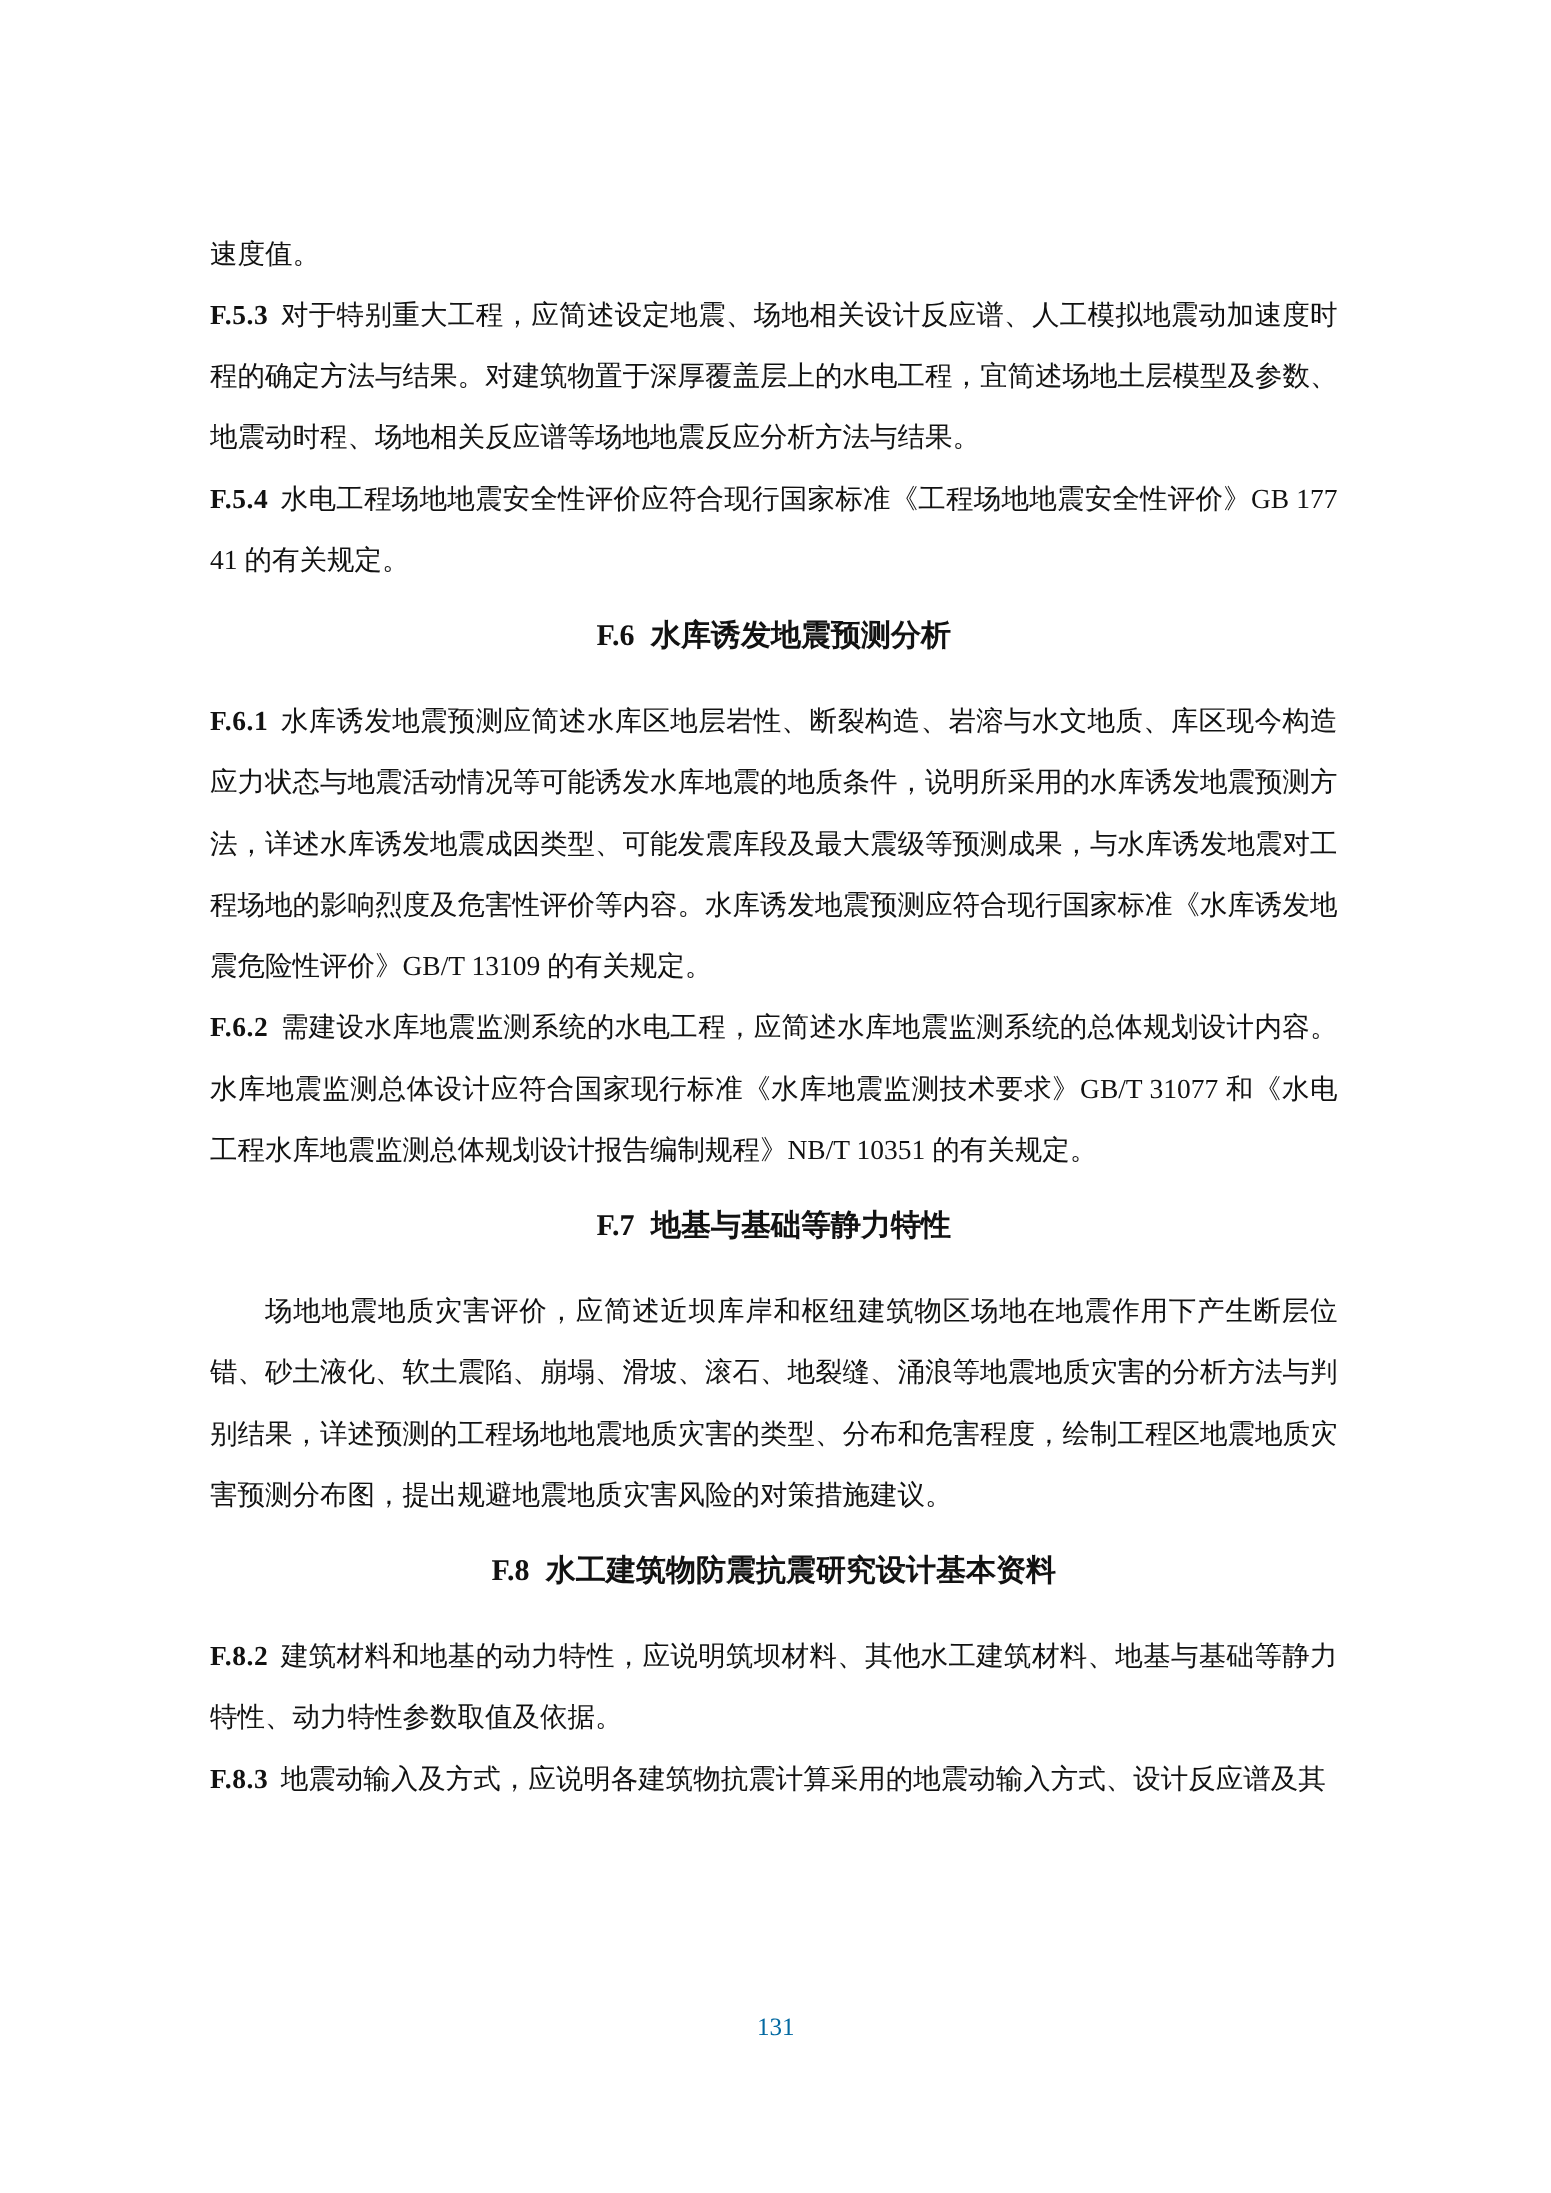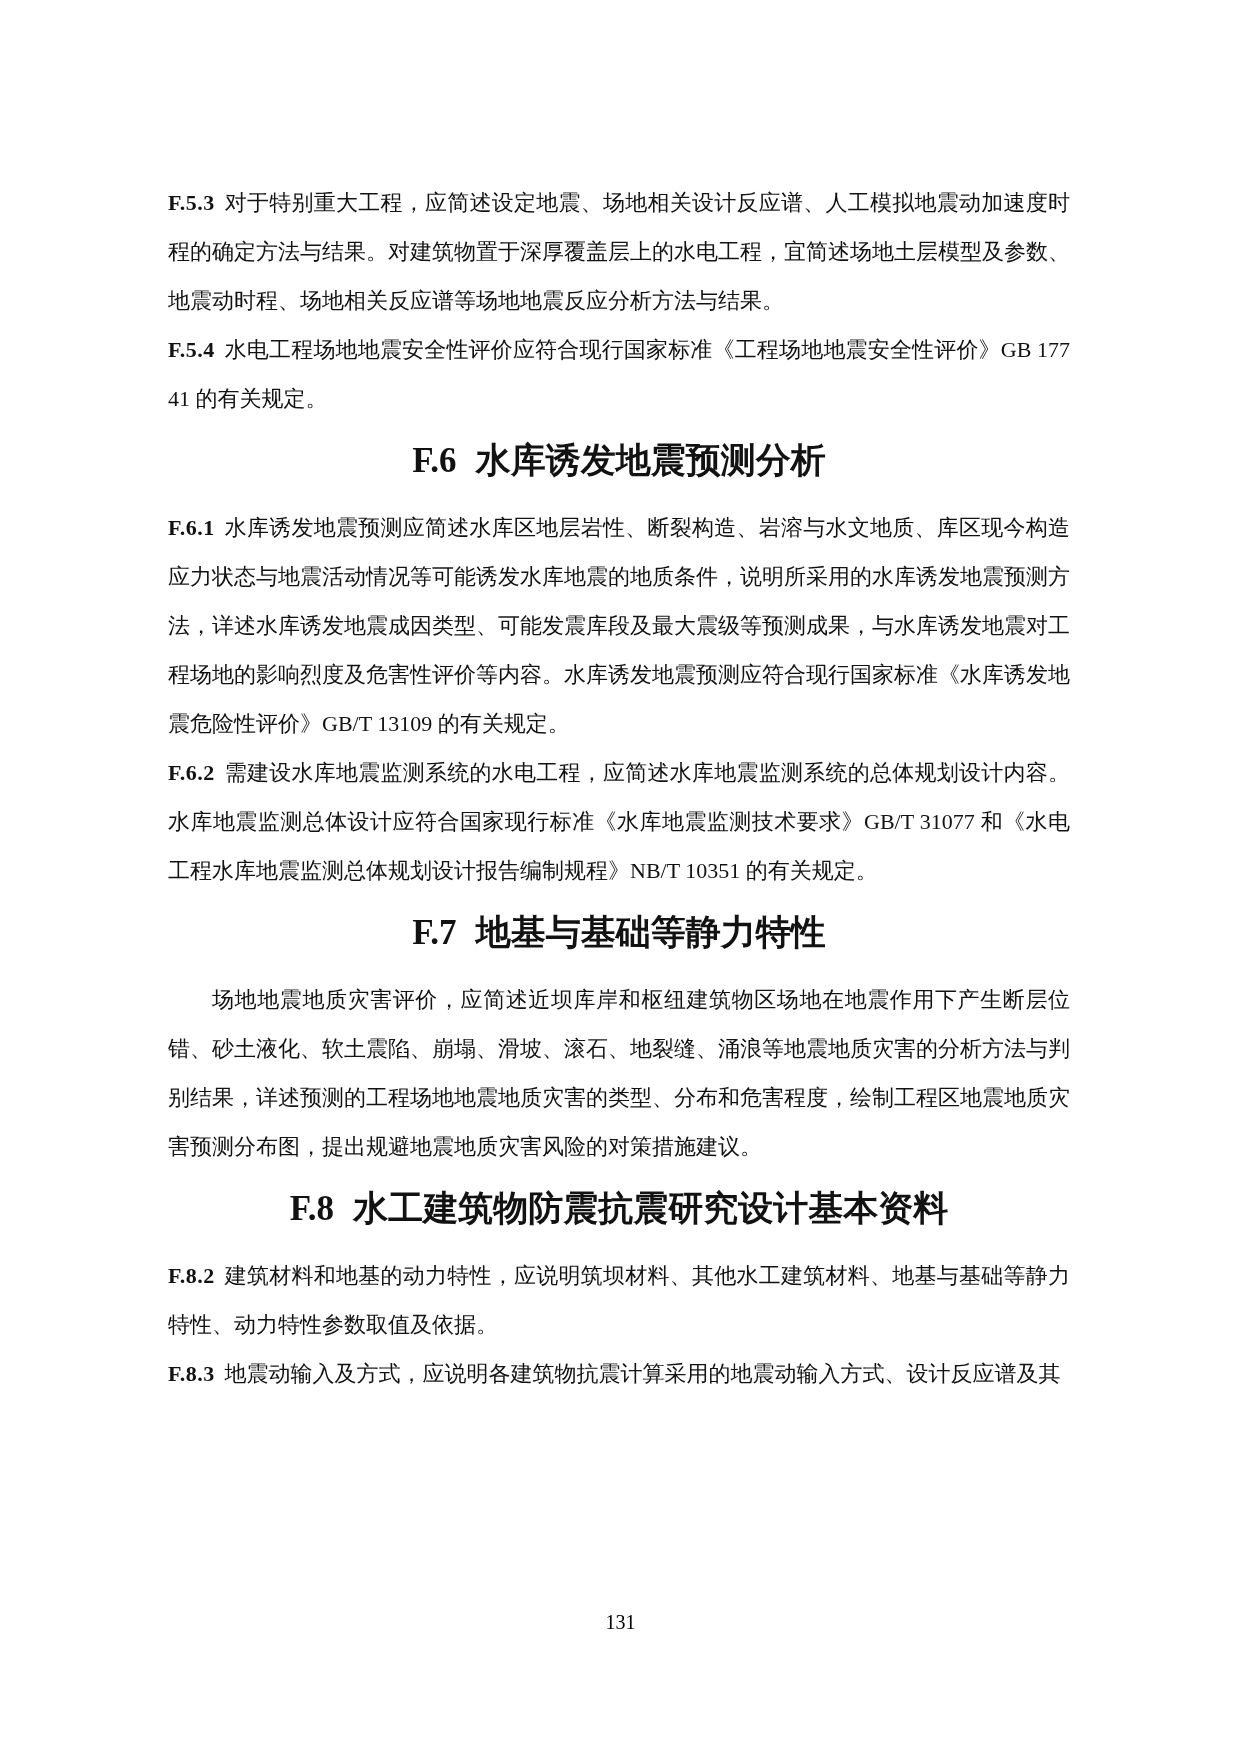--- a/index.html
+++ b/index.html
@@ -39,48 +39,49 @@
     text-justify: inter-ideograph;
     word-break: break-all;
   }
   .clause-label {
     font-weight: bold;
     margin-right: 0.45em;
     letter-spacing: 0.02em;
   }
   .section-heading {
     margin: 13px 0 18px 0;
-    font-size: 35px;
+    font-size: 24px;
     line-height: 49px;
     font-weight: bold;
     text-align: center;
   }
   .section-heading .heading-label {
     margin-right: 0.55em;
   }
   .indent-para {
     text-indent: 2em;
   }
   .page-number {
     position: absolute;
     top: 1608px;
     left: 0;
     width: 1241px;
     text-align: center;
     font-size: 20px;
     line-height: 28px;
-    color: #000000;
+    color: #0369a1;
   }
 </style>
 </head>
 <body>
 
 <div class="page">
   <div class="content">
 
+    <p>速度值。</p>
 
     <p>
       <span class="clause-label">F.5.3</span><span>对于特别重大工程，应简述设定地震、场地相关设计反应谱、人工模拟地震动加速度时程的确定方法与结果。对建筑物置于深厚覆盖层上的水电工程，宜简述场地土层模型及参数、地震动时程、场地相关反应谱等场地地震反应分析方法与结果。</span>
     </p>
 
     <p>
       <span class="clause-label">F.5.4</span><span>水电工程场地地震安全性评价应符合现行国家标准《工程场地地震安全性评价》GB 17741 的有关规定。</span>
     </p>
 
     <div class="section-heading">

